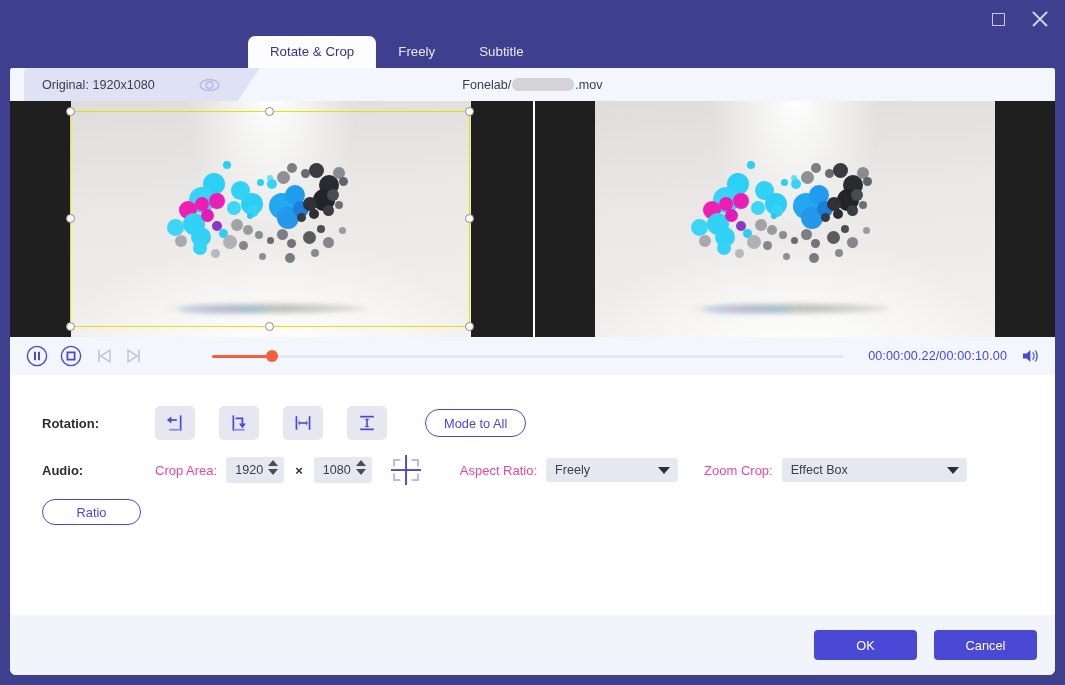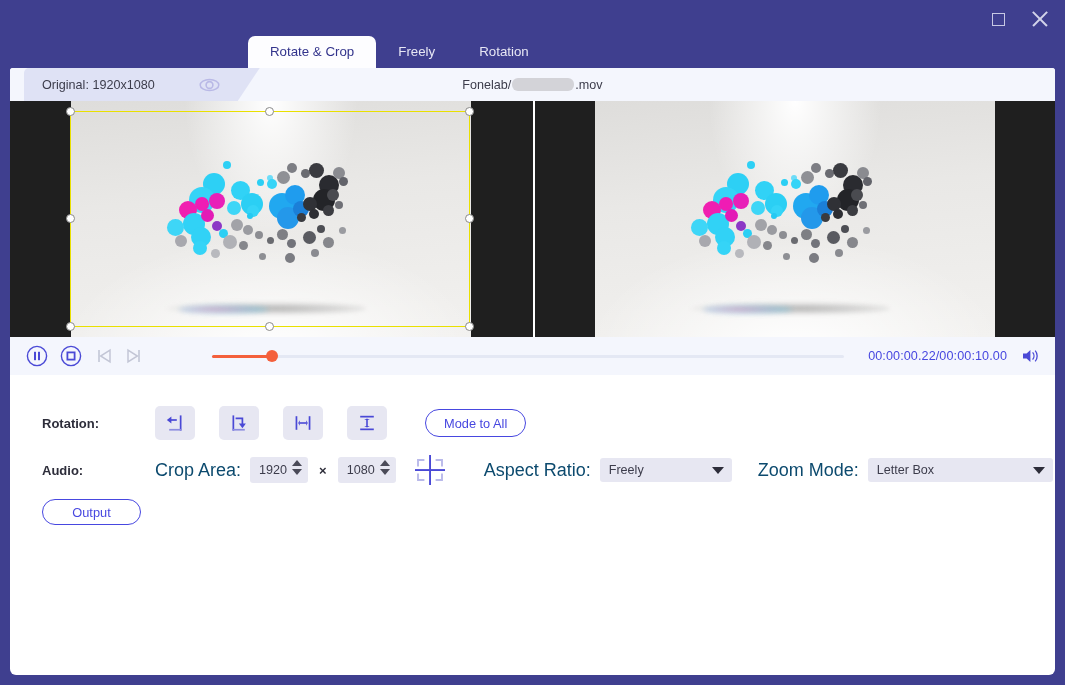--- a/index.html
+++ b/index.html
@@ -276,21 +276,21 @@
     border-radius: 17px;
     font-size: 12.8px;
     height: 28px;
     padding: 0 18px;
     display: flex; align-items: center; justify-content: center;
     cursor: pointer;
     margin-left: 14px;
   }
   #reset-btn { width: 99px; height: 26px; margin-left: 0; border-radius: 14px; }
 
-  .field-label { font-size: 18px; color: #0c4a6e; margin-right: 9px; }
+  .field-label { font-size: 13px; color: #ec4899; margin-right: 9px; }
   .spinner {
     position: relative;
     width: 58px; height: 26px;
     background: #e7e7f2;
     border-radius: 3px;
     display: flex; align-items: center;
     padding-left: 9px;
     cursor: text;
   }
   .spinner .val { font-size: 12.6px; color: #3c3c4b; }
@@ -369,21 +369,21 @@
       </div>
       <div class="win-btn">
         <div class="close-glyph"></div>
       </div>
     </div>
   </div>
 
   <div id="tabbar">
     <div class="tab active">Rotate &amp; Crop</div>
     <div class="tab">Freely</div>
-    <div class="tab">Rotation</div>
+    <div class="tab">Subtitle</div>
   </div>
 
   <div id="panel">
 
     <div id="infobar">
       <div id="filename">
         <span>Fonelab/</span>
           <span class="redacted"></span>
           <span>.mov</span>
       </div>
@@ -659,27 +659,31 @@
             <path d="M21.6 25 H28 V18.6" fill="none" stroke="#b9b9ea" stroke-width="1.9"></path>
           </svg>
         </div>
 
         <span class="field-label" style="margin-left:36px;">Aspect Ratio:</span>
         <div class="select" id="aspect-select">
           <span>Freely</span>
           <span class="sel-arrow"></span>
         </div>
 
-        <span class="field-label" style="margin-left:26px;">Zoom Mode:</span>
+        <span class="field-label" style="margin-left:26px;">Zoom Crop:</span>
         <div class="select" id="zoom-select">
-          <span>Letter Box</span>
+          <span>Effect Box</span>
           <span class="sel-arrow"></span>
         </div>
       </div>
 
       <div id="row-reset">
-        <div class="pill-btn" id="reset-btn">Output</div>
+        <div class="pill-btn" id="reset-btn">Ratio</div>
       </div>
     </div>
 
+    <div id="footer">
+      <button class="solid-btn">OK</button>
+      <button class="solid-btn">Cancel</button>
+    </div>
 
   </div>
 </div>
 
 </body></html>

